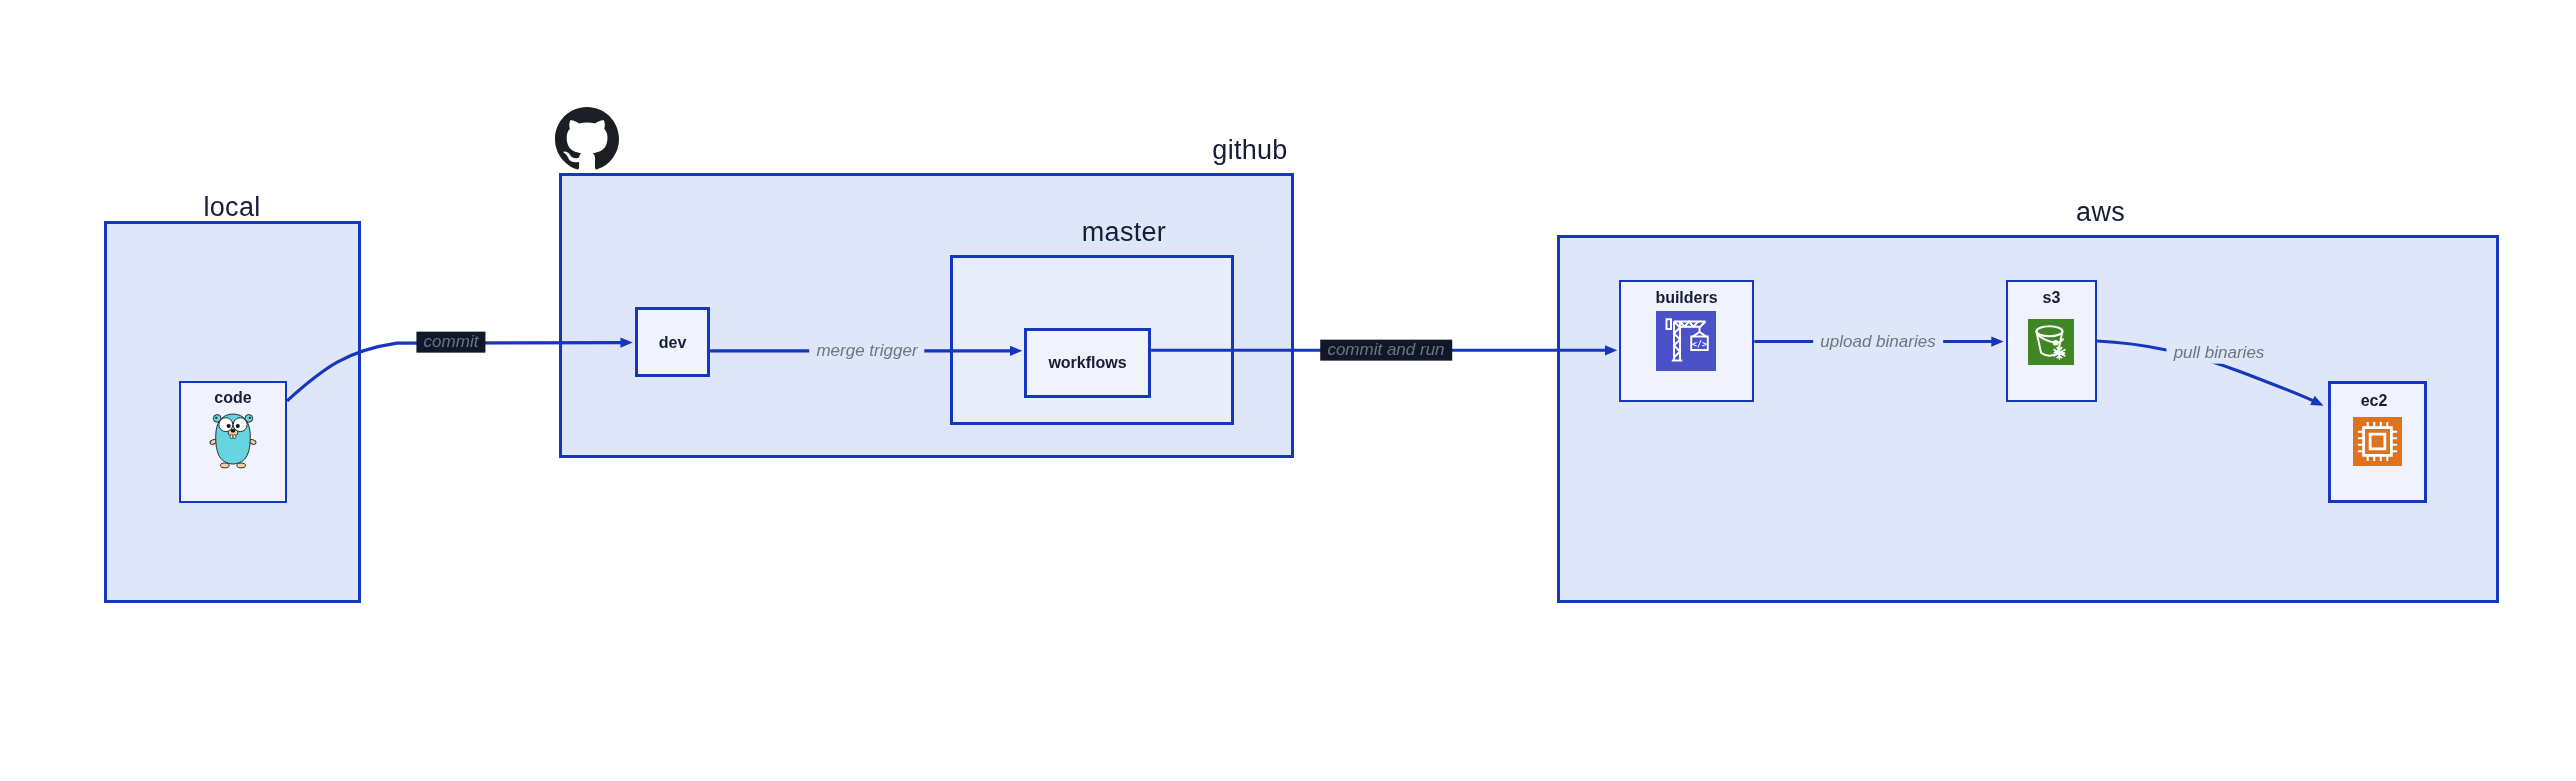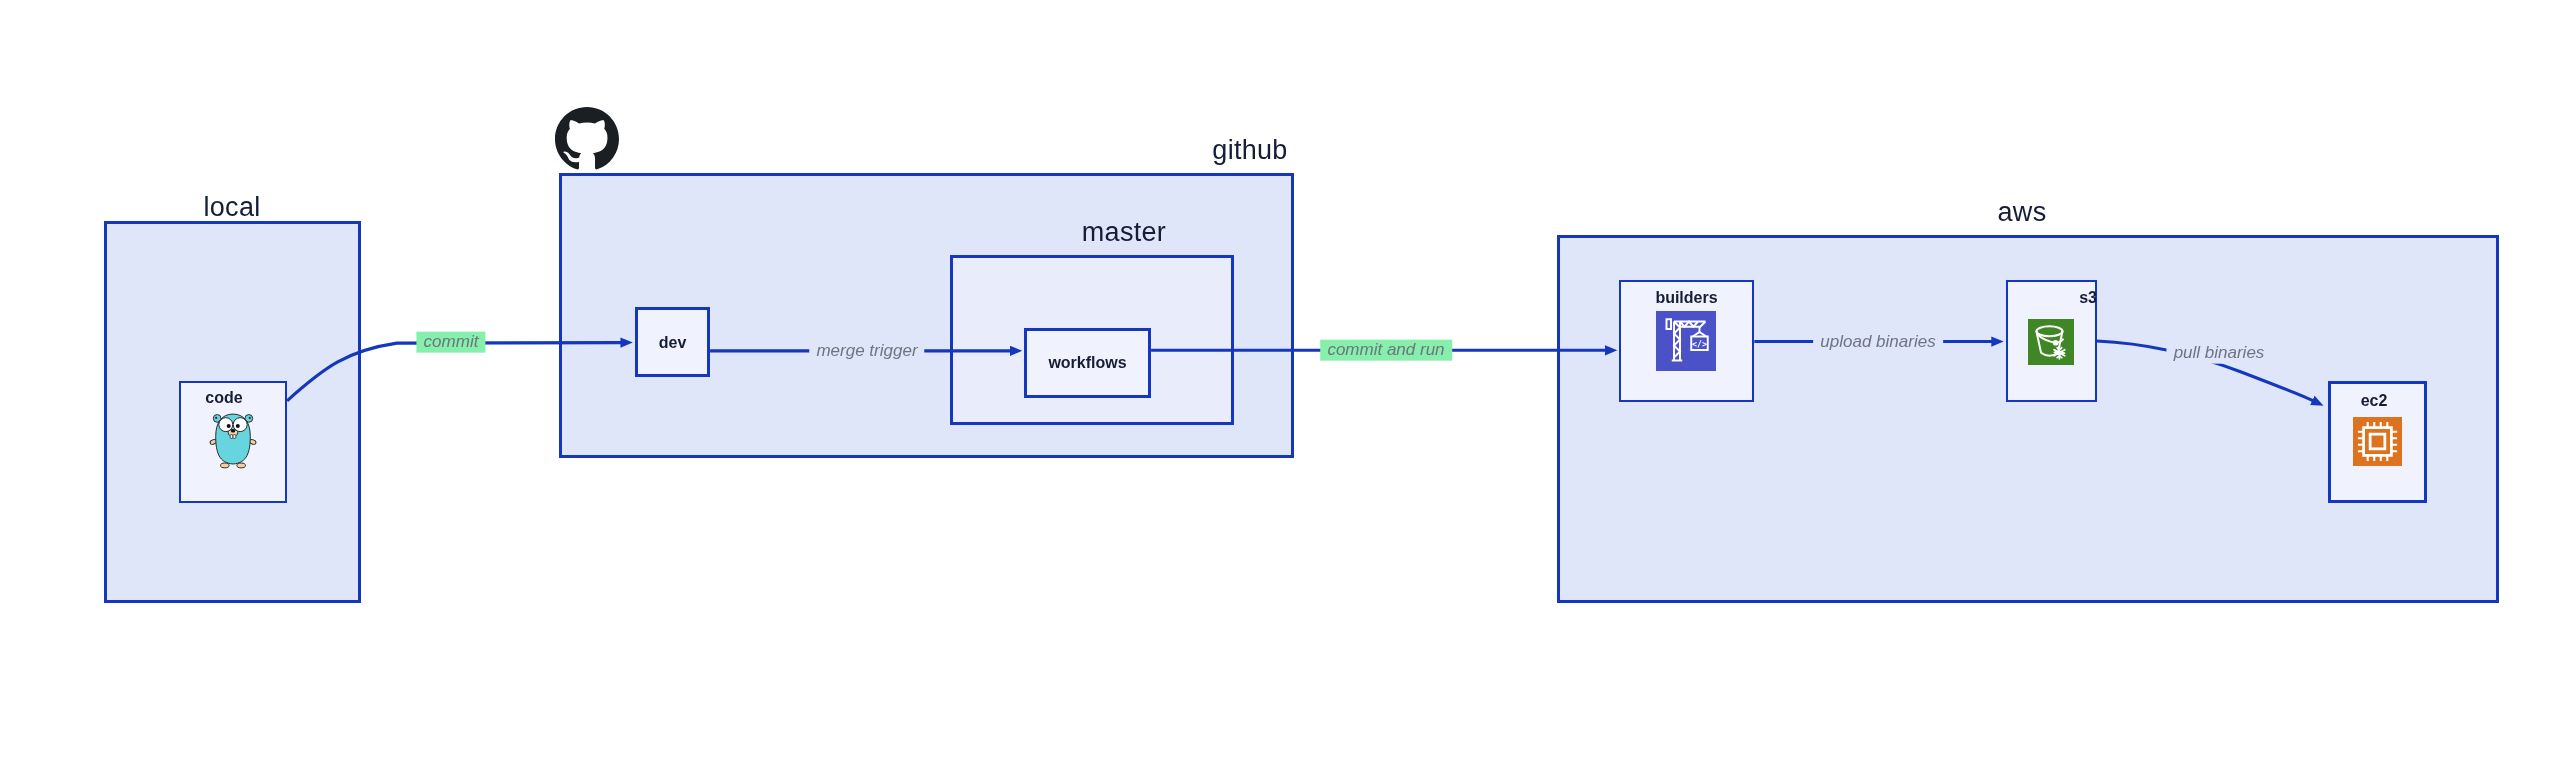--- a/index.html
+++ b/index.html
@@ -15,21 +15,21 @@
   }
   .gbox{position:absolute; box-sizing:border-box; border:3.1px solid var(--line-blue); background:var(--fill-outer);}
   .gbox.mid{background:var(--fill-mid);}
   .nbox{position:absolute; box-sizing:border-box; border:3.1px solid var(--line-blue); background:var(--fill-node);}
   .glabel{position:absolute; width:206px; text-align:center; font-size:27px; color:var(--text-navy); letter-spacing:0.3px;}
   .nlabel{position:absolute; text-align:center; font-weight:bold; font-size:16px; color:var(--text-navy);}
   .elabel{
     position:absolute; transform:translate(-50%,-50%); white-space:nowrap;
     font-style:italic; font-size:17px; color:var(--text-gray); padding:1px 7.2px; line-height:1.1;
   }
-  .elabel.on-white{background:#86efac;}
+  .elabel.on-white{background:#0f172a;}
   .elabel.on-outer{background:var(--fill-outer);}
   #title{
     position:absolute; left:1302px; top:630px; transform:translateX(-50%); white-space:nowrap;
     font-size:43px; color:var(--text-navy);
     text-decoration:underline; text-decoration-thickness:3.6px; text-underline-offset:7.2px;
   }
   svg{position:absolute; overflow:visible;}
   #edges{left:0; top:0;}
   .icon{position:absolute;}
 </style>
@@ -39,34 +39,34 @@
 <div id="canvas">
 
   <div class="gbox" style="left:104px;top:221px;width:257px;height:382px;"></div>
   <div class="gbox" style="left:559px;top:173px;width:735px;height:285px;"></div>
   <div class="gbox mid" style="left:950px;top:255px;width:284px;height:170px;"></div>
   <div class="gbox" style="left:1557px;top:235px;width:942px;height:368px;"></div>
 
   <div class="glabel" style="left:129px;top:192px;">local</div>
   <div class="glabel" style="left:1147px;top:135px;">github</div>
   <div class="glabel" style="left:1021px;top:217px;">master</div>
-  <div class="glabel" style="left:1919px;top:197px;">aws</div>
+  <div class="glabel" style="left:1919px;top:197px;text-align:right;">aws</div>
 
   <div class="nbox" style="left:179px;top:381px;width:108px;height:122px;border-width:2.6px;"></div>
   <div class="nbox" style="left:635px;top:307px;width:75px;height:70px;"></div>
   <div class="nbox" style="left:1024px;top:328px;width:127px;height:70px;"></div>
   <div class="nbox" style="left:1619px;top:280px;width:135px;height:122px;border-width:2.6px;"></div>
   <div class="nbox" style="left:2006px;top:280px;width:91px;height:122px;border-width:2.6px;"></div>
   <div class="nbox" style="left:2328px;top:381px;width:99px;height:122px;"></div>
 
-  <div class="nlabel" style="left:170px;top:389px;width:108px;">code</div>
+  <div class="nlabel" style="left:179px;top:389px;width:108px;">code</div>
   <div class="nlabel" style="left:635px;top:334px;width:75px;">dev</div>
   <div class="nlabel" style="left:1024px;top:354px;width:127px;">workflows</div>
   <div class="nlabel" style="left:1619px;top:289px;width:135px;">builders</div>
-  <div class="nlabel" style="left:2006px;top:289px;width:91px;text-align:right;">s3</div>
+  <div class="nlabel" style="left:2006px;top:289px;width:91px;">s3</div>
   <div class="nlabel" style="left:2328px;top:392px;width:92px;">ec2</div>
 
   <svg class="icon" style="left:555px;top:107px;" width="64" height="64" viewBox="0 0 16 16" aria-hidden="true">
     <path style="fill:var(--github-dark);" fill-rule="evenodd" d="M8 0C3.58 0 0 3.58 0 8c0 3.54 2.29 6.53 5.47 7.59.4.07.55-.17.55-.38 0-.19-.01-.82-.01-1.49-2.01.37-2.53-.49-2.69-.94-.09-.23-.48-.94-.82-1.13-.28-.15-.68-.52-.01-.53.63-.01 1.08.58 1.23.82.72 1.21 1.87.87 2.33.66.07-.52.28-.87.51-1.07-1.78-.2-3.64-.89-3.64-3.95 0-.87.31-1.59.82-2.15-.08-.2-.36-1.02.08-2.12 0 0 .67-.21 2.2.82.64-.18 1.32-.27 2-.27s1.36.09 2 .27c1.53-1.04 2.2-.82 2.2-.82.44 1.1.16 1.92.08 2.12.51.56.82 1.27.82 2.15 0 3.07-1.87 3.75-3.65 3.95.29.25.54.73.54 1.48 0 1.07-.01 1.93-.01 2.2 0 .21.15.46.55.38A8.01 8.01 0 0 0 16 8c0-4.42-3.58-8-8-8z"></path>
   </svg>
 
   <svg class="icon" style="left:209px;top:411px;" width="48" height="58" viewBox="0 0 100 120" aria-hidden="true">
     <g style="stroke:#26262b;" stroke-width="2" fill="none">
       <circle cx="17" cy="15" r="8" style="fill:var(--gopher-teal);"></circle>
       <circle cx="83" cy="15" r="8" style="fill:var(--gopher-teal);"></circle>

